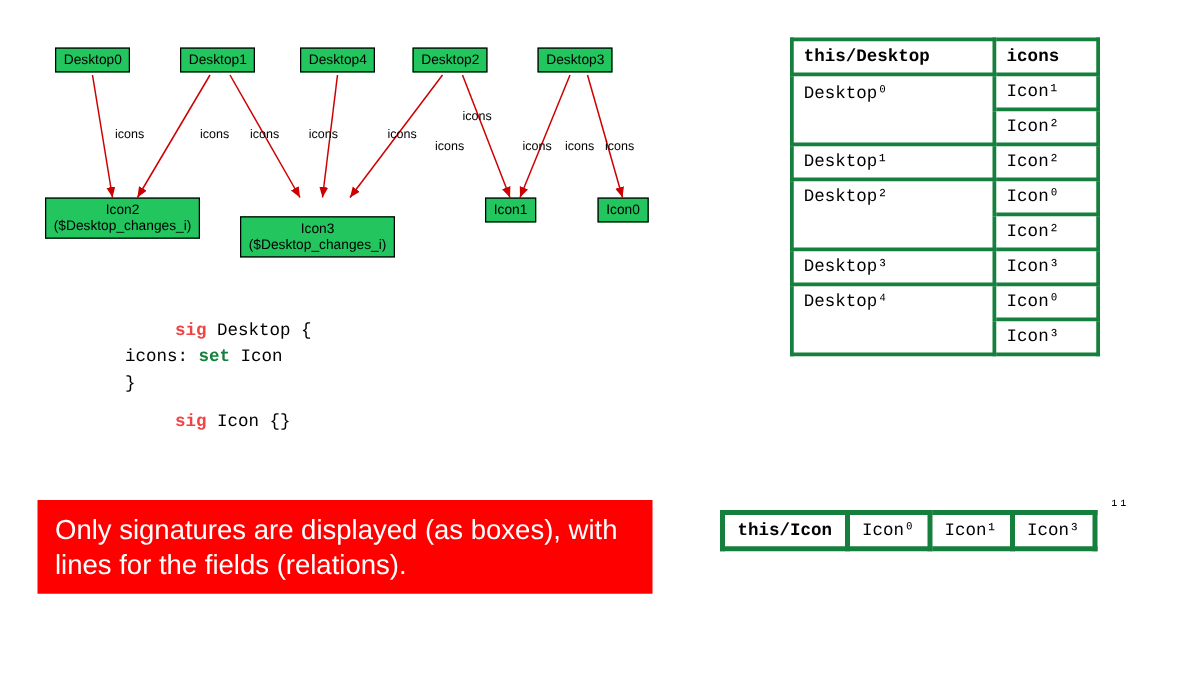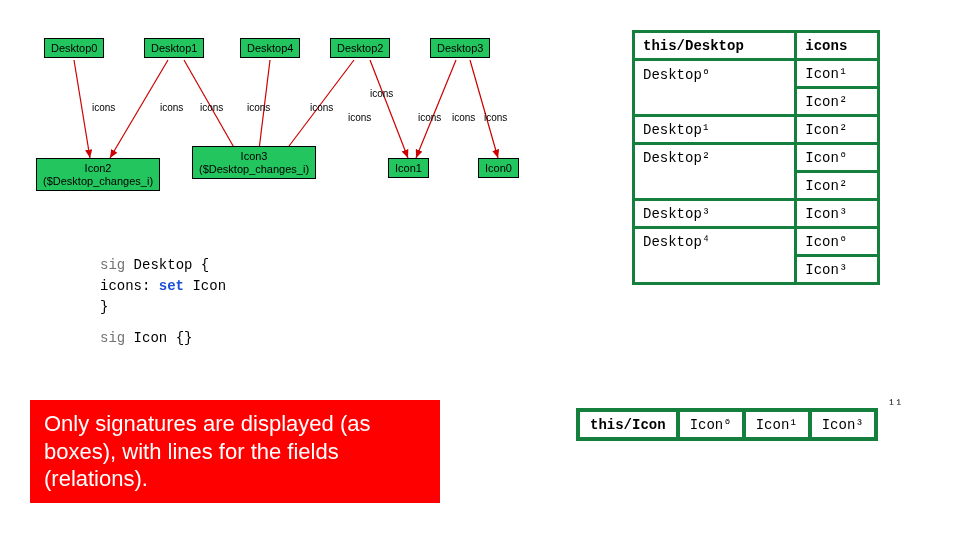--- a/index.html
+++ b/index.html
@@ -40,27 +40,27 @@
     color: #000;
   }
   .code-block {
     position: absolute;
     left: 100px;
     top: 255px;
     font-family: "Courier New", monospace;
     font-size: 14px;
     line-height: 1.5;
   }
-  .kw-sig { color: #737373; font-weight: normal; }
-  .kw-set { color: #1d4ed8; font-weight: bold; }
+  .kw-sig { color: #ef4444; font-weight: bold; margin-left: 40px; }
+  .kw-set { color: #15803d; font-weight: bold; }
   .caption-box {
     position: absolute;
     left: 30px;
     top: 400px;
-    width: 410px;
+    width: 492px;
     background: #ff0000;
     color: #fff;
     font-size: 22px;
     padding: 10px 14px;
     line-height: 1.25;
   }
   .table1 {
     position: absolute;
     left: 632px;
     top: 30px;
@@ -120,21 +120,21 @@
   <div class="node-box" style="left:14px;  top:8px;">Desktop0</div>
   <div class="node-box" style="left:114px; top:8px;">Desktop1</div>
   <div class="node-box" style="left:210px; top:8px;">Desktop4</div>
   <div class="node-box" style="left:300px; top:8px;">Desktop2</div>
   <div class="node-box" style="left:400px; top:8px;">Desktop3</div>
 
   <div class="node-box" style="left:6px; top:128px; line-height:1.15;">
     <span>Icon2</span><br>
     <span>($Desktop_changes_i)</span>
   </div>
-  <div class="node-box" style="left:162px; top:116px; line-height:1.15;">
+  <div class="node-box" style="left:162px; top:143px; line-height:1.15;">
     <span>Icon3</span><br>
     <span>($Desktop_changes_i)</span>
   </div>
   <div class="node-box" style="left:358px; top:128px;">Icon1</div>
   <div class="node-box" style="left:448px; top:128px;">Icon0</div>
 
   <div class="edge-label" style="left:62px; top:72px;">icons</div>
   <div class="edge-label" style="left:130px; top:72px;">icons</div>
   <div class="edge-label" style="left:170px; top:72px;">icons</div>
   <div class="edge-label" style="left:217px; top:72px;">icons</div>

